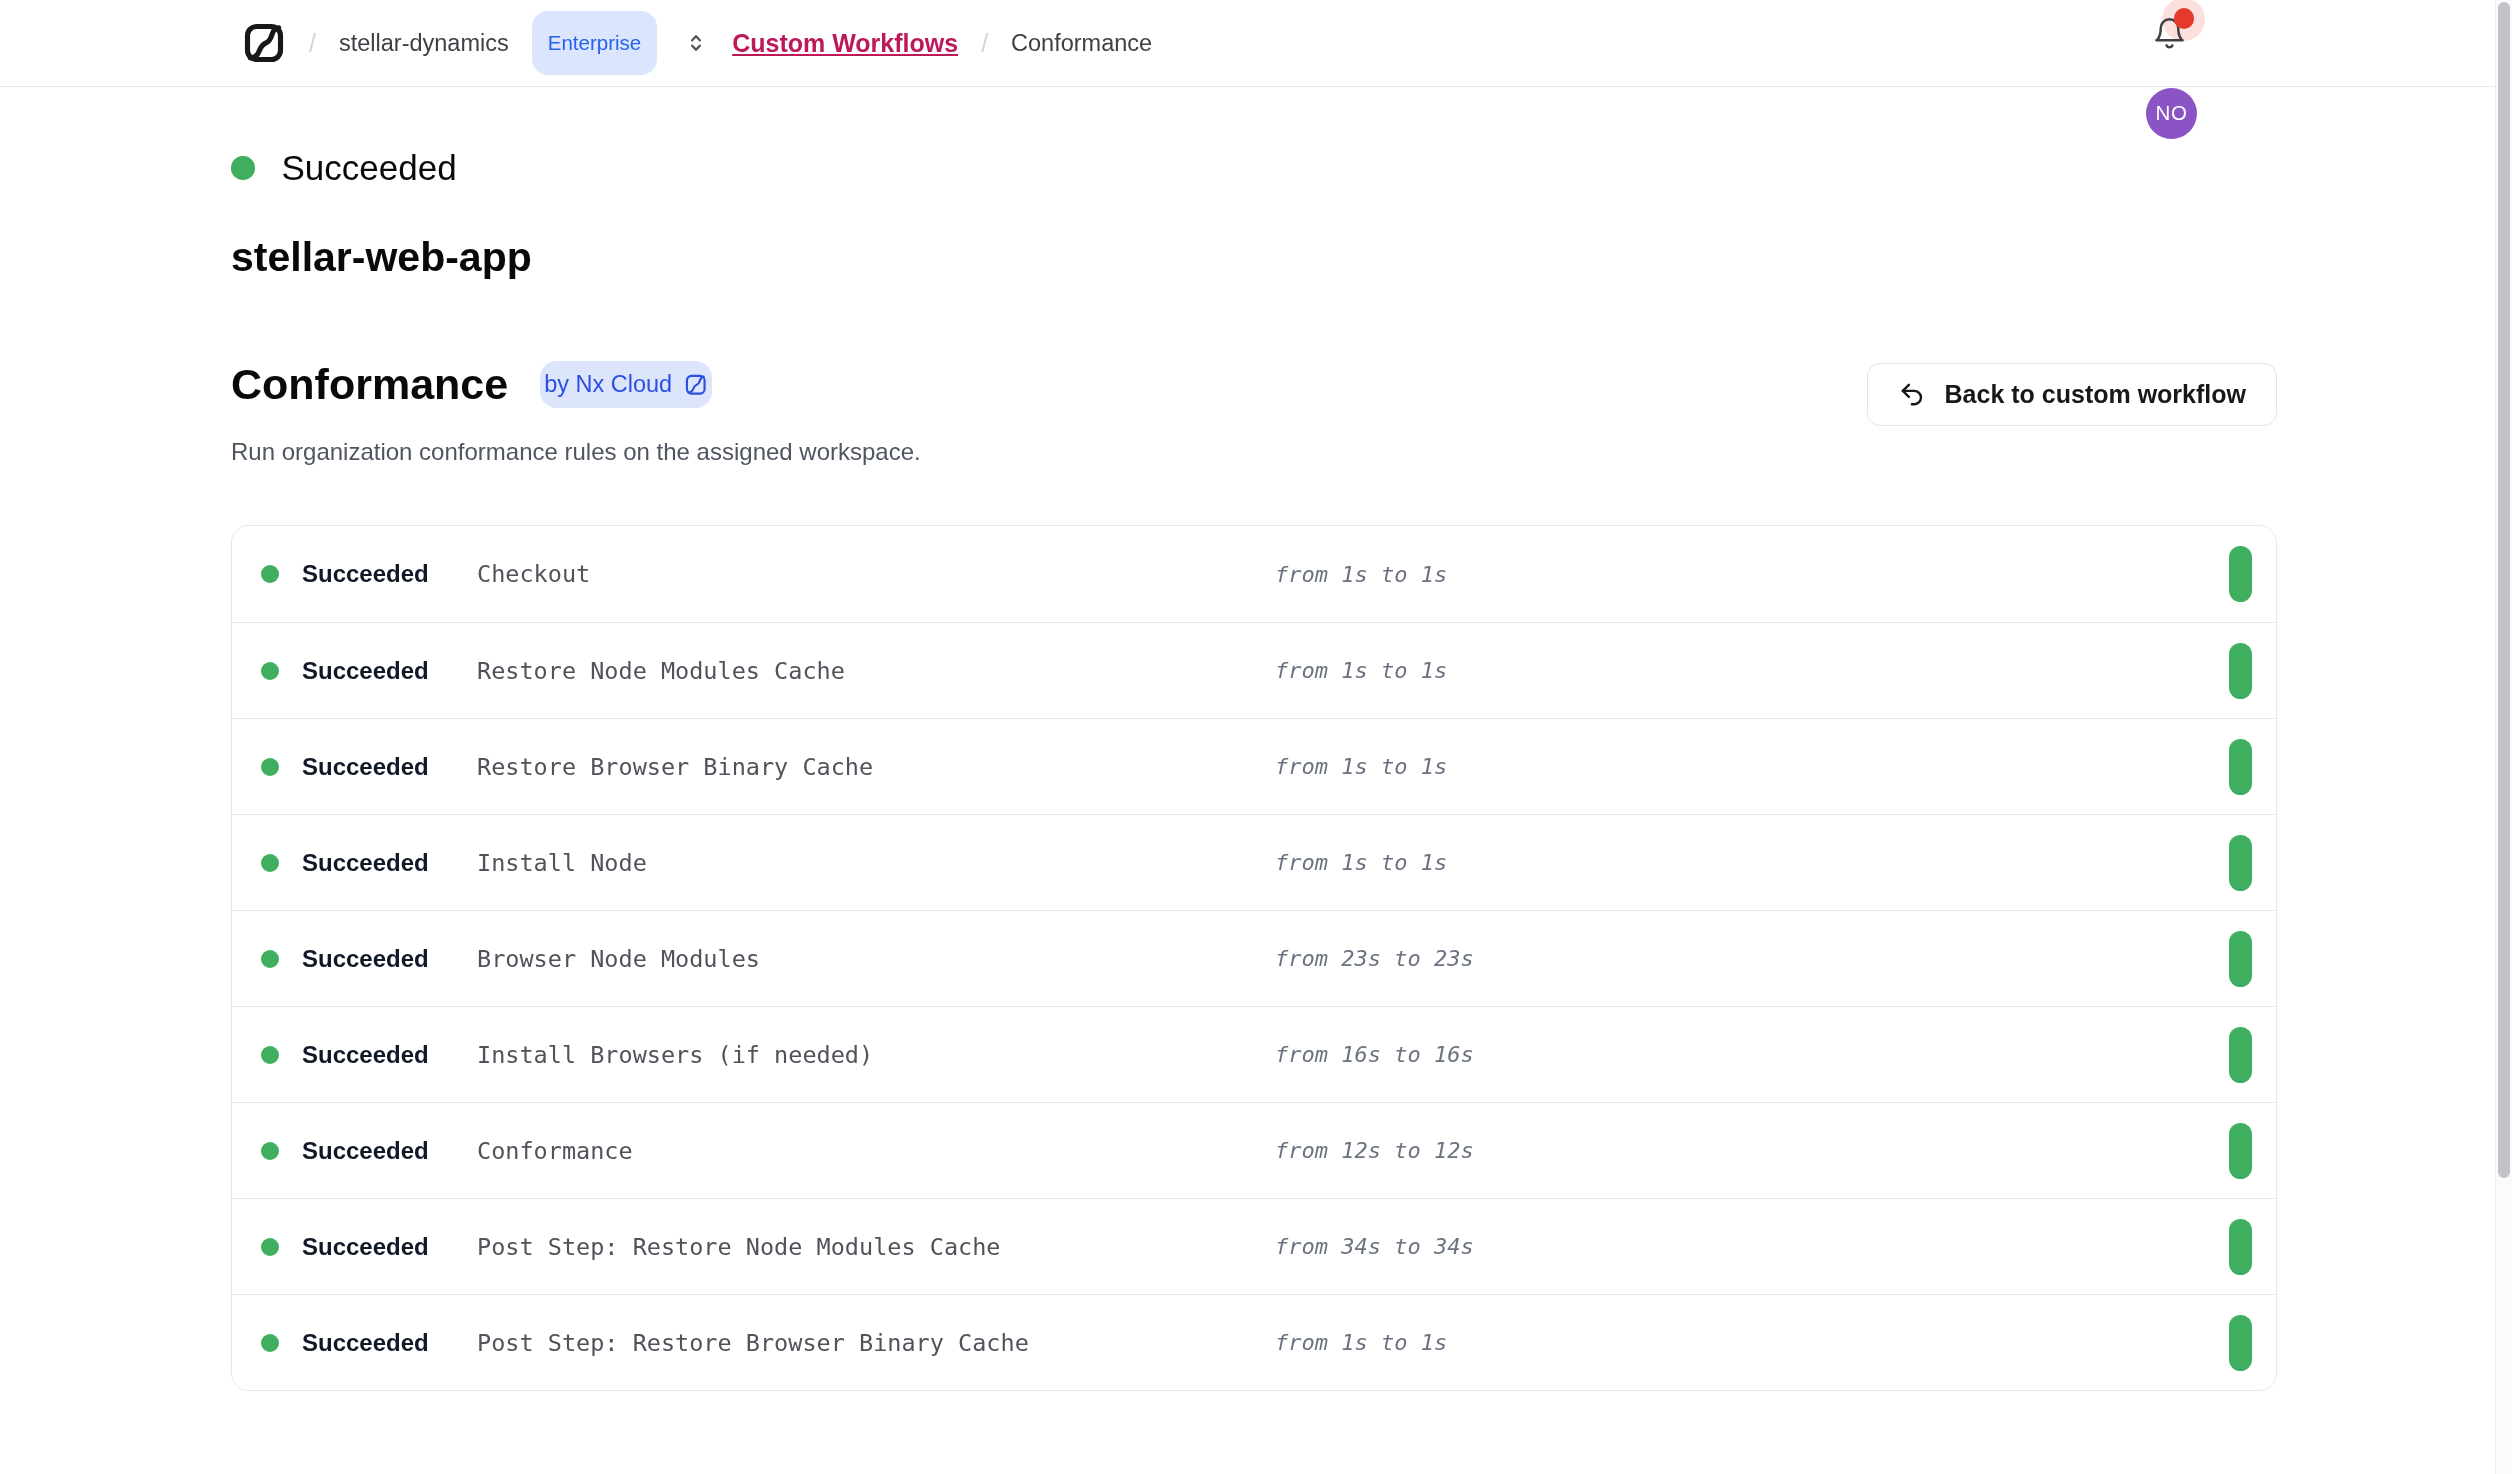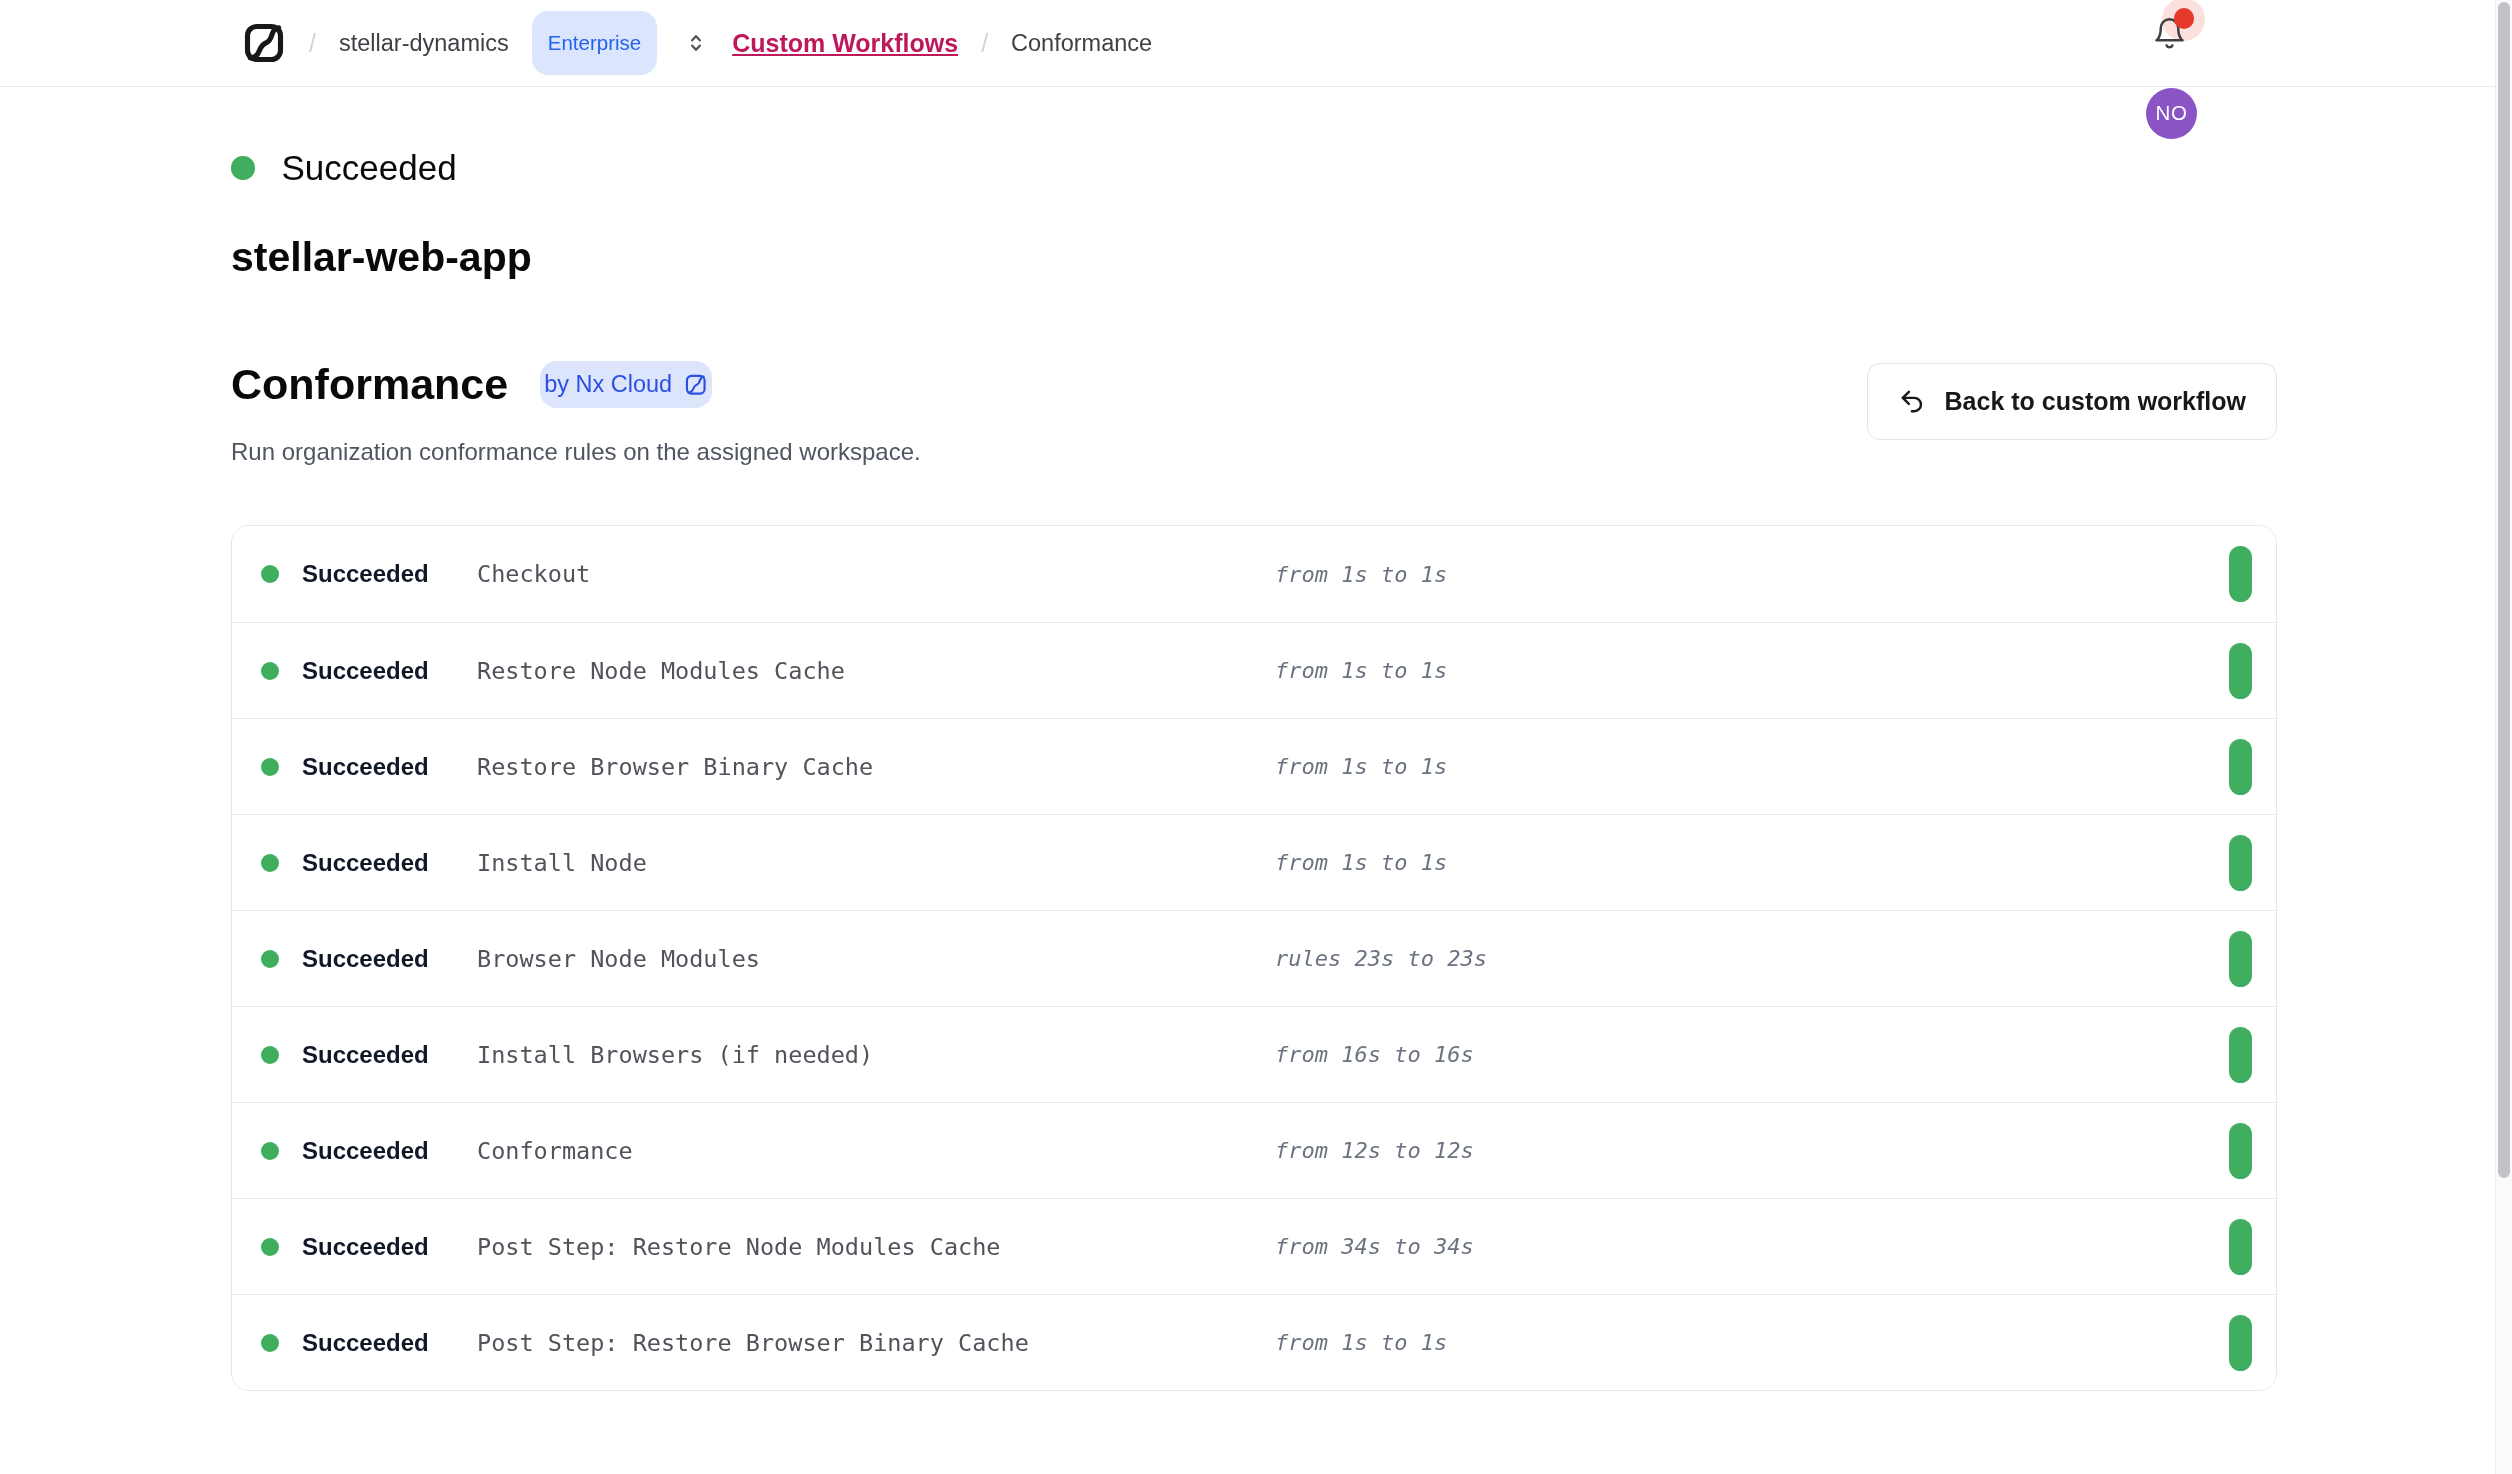--- a/index.html
+++ b/index.html
@@ -41,21 +41,21 @@
 
   .section-head { margin-top:79px; display:flex; align-items:flex-start; justify-content:space-between; }
   .title-row { display:flex; align-items:center; gap:32px; }
   .wf-title { font-size:43px; font-weight:700; color:#09090b; }
   .badge-nx { display:inline-flex; align-items:center; gap:12px; font-size:23.5px; font-weight:500;
               color:#2b50e2; background:#dde5fd; padding:10px 4px; border-radius:16.7px; cursor:pointer; }
   .wf-desc { margin-top:29px; font-size:24px; color:#4f5561; }
 
   .back-btn { display:flex; align-items:center; gap:18px; font-size:25px; font-weight:700;
               color:#18181b; background:#fff; border:1.5px solid #e4e4e7; border-radius:13px;
-              height:77px; padding:0 30px; margin-top:3px; cursor:pointer;
+              height:63px; padding:0 30px; margin-top:3px; cursor:pointer;
               font-family:"Liberation Sans", sans-serif; }
 
   .agents-heading { margin-top:97px; font-size:32px; font-weight:700; color:#09090b; }
 
   .card { margin-top:59px; border:1.5px solid #e5e7eb; border-radius:18px; background:#fff; overflow:hidden; }
   .agent-row { height:96px; display:flex; align-items:center; padding:0 24px 0 29px; background:#fff; }
   .agent-row + .agent-row { border-top:1.5px solid #e9eaec; }
   .row-status { display:flex; align-items:center; gap:23px; width:216px; flex:none; }
   .dot-sm { width:18px; height:18px; border-radius:50%; background:var(--green); flex:none; }
   .status-label { font-size:24px; font-weight:600; color:#111827; }
@@ -186,21 +186,21 @@
     <div class="row-duration">from 1s to 1s</div>
     <span class="row-bar"></span>
   </div>
 
   <div class="agent-row">
     <div class="row-status">
       <span class="dot-sm"></span>
       <span class="status-label">Succeeded</span>
     </div>
     <div class="row-name">Browser Node Modules</div>
-    <div class="row-duration">rules 23s to 23s</div>
+    <div class="row-duration">from 23s to 23s</div>
     <span class="row-bar"></span>
   </div>
 
   <div class="agent-row">
     <div class="row-status">
       <span class="dot-sm"></span>
       <span class="status-label">Succeeded</span>
     </div>
     <div class="row-name">Install Browsers (if needed)</div>
     <div class="row-duration">from 16s to 16s</div>

